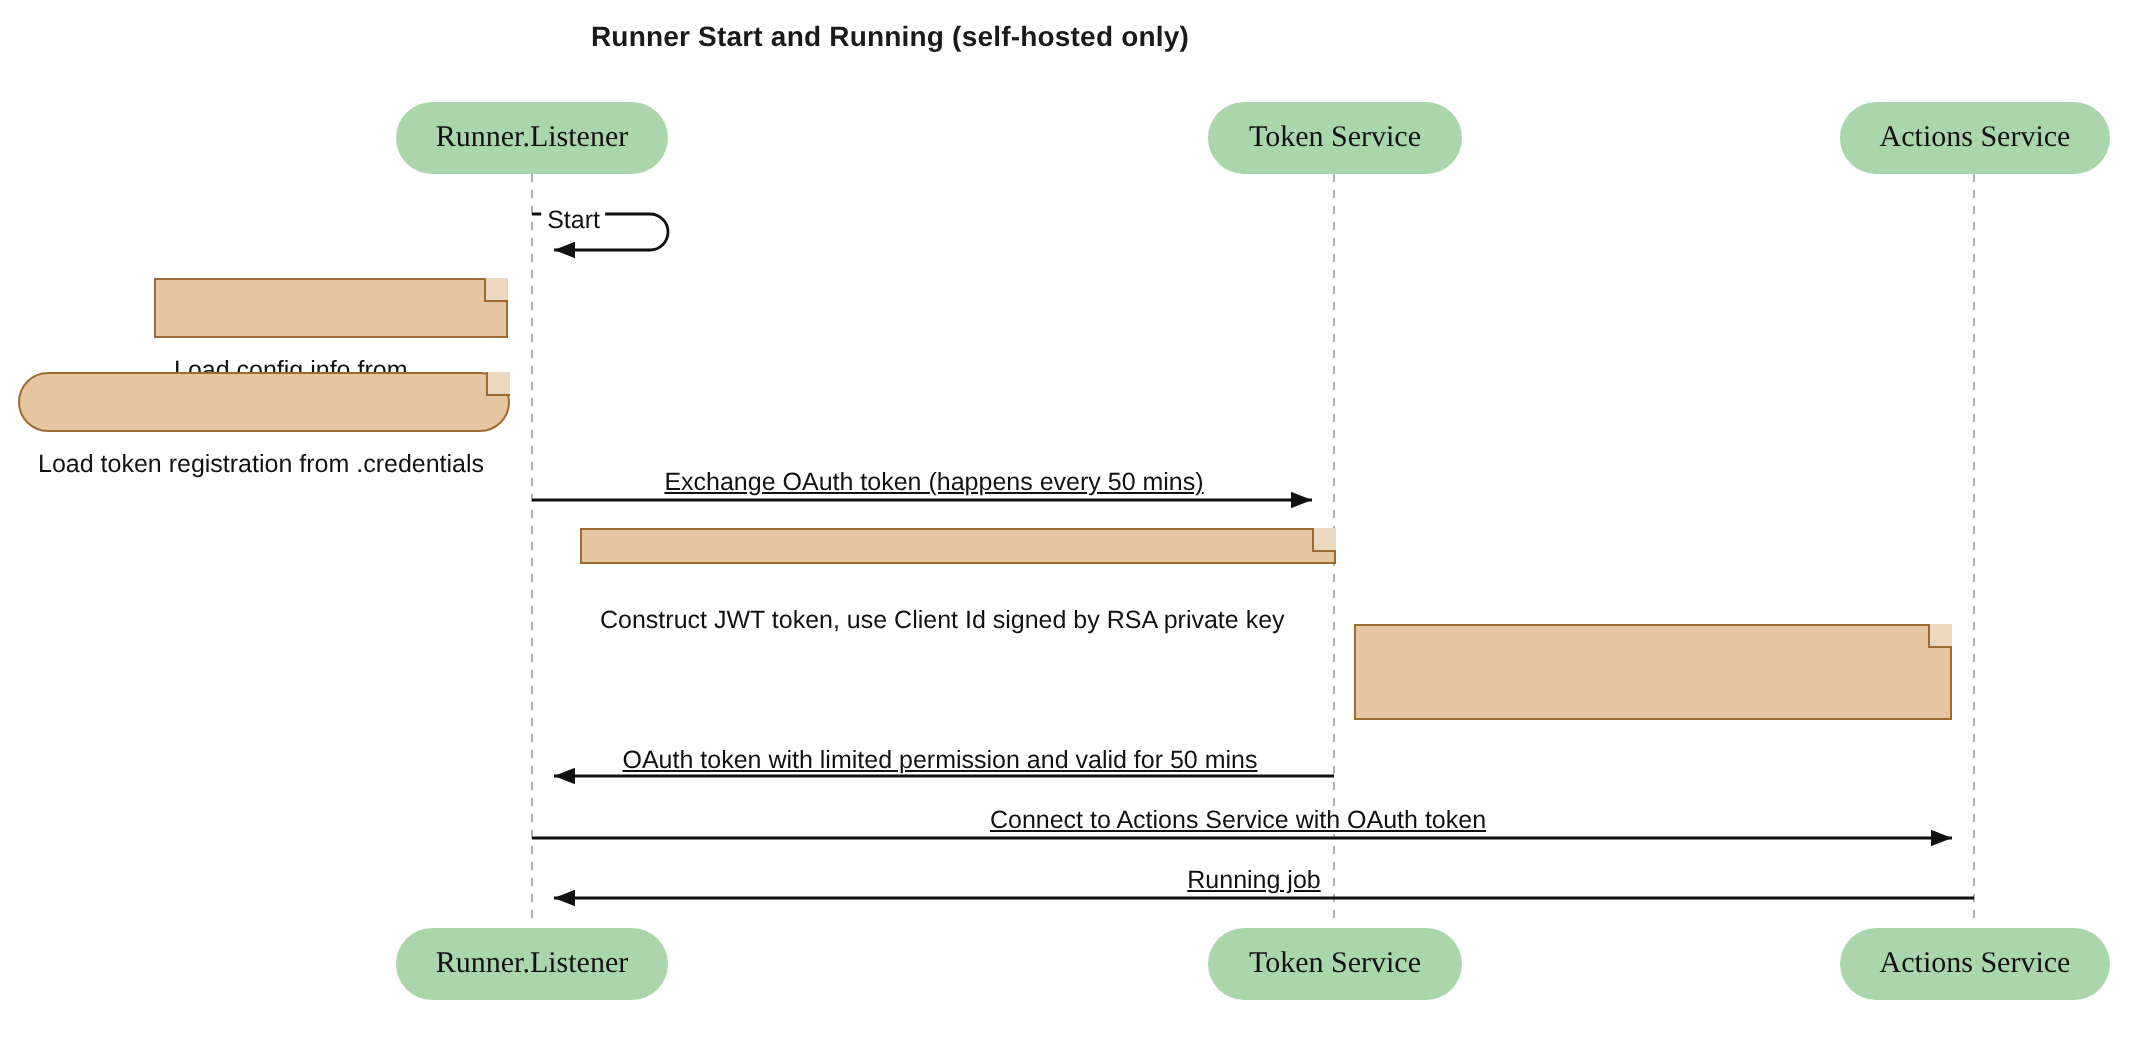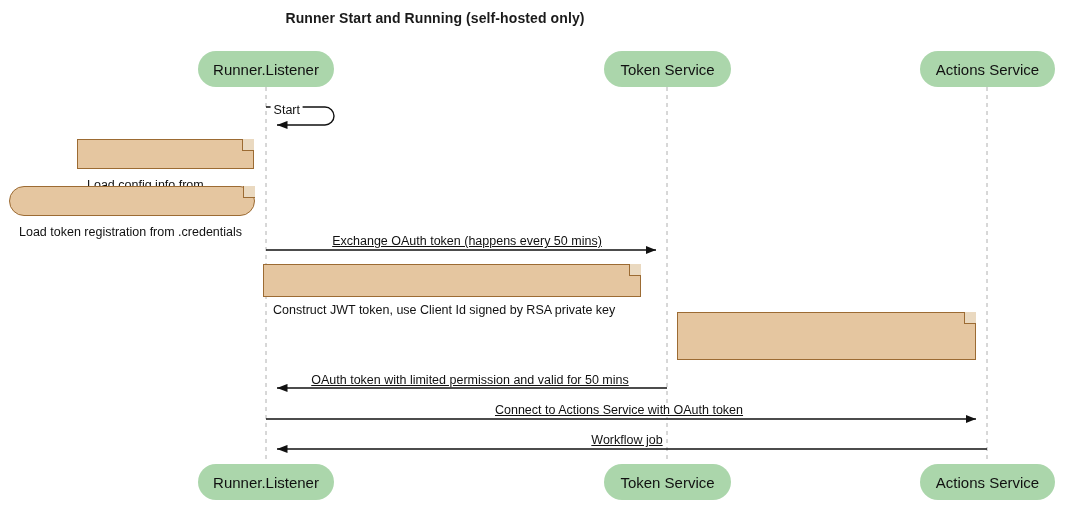--- a/index.html
+++ b/index.html
@@ -15,21 +15,21 @@
     position: relative;
     width: 1070px;
     height: 525px;
     background: #ffffff;
     overflow: hidden;
   }
 
   
   .diagram-title {
     position: absolute;
-    left: 2px;
+    left: 12px;
     top: 10px;
     width: 866px;
     text-align: center;
     font-size: 14px;
     font-weight: bold;
     color: #1a1a1a;
     letter-spacing: 0.1px;
   }
 
   
@@ -48,20 +48,21 @@
     height: 36px;
     border-radius: 18px;
     background: #abd6ab;
     display: flex;
     align-items: center;
     justify-content: center;
     font-size: 15px;
     color: #111111;
     box-sizing: border-box;
     white-space: nowrap;
+    font-family: Liberation Serif, serif;
   }
 
   
   .note {
     position: absolute;
     background: #e5c6a0;
     border: 1px solid #9c6b33;
     box-sizing: border-box;
     font-size: 12.5px;
     color: #111111;
@@ -157,33 +158,33 @@
   </div>
 
   <div class="msg-label rightal" style="left:263px; top:103px;">Start</div>
 
   <div class="msg-label center" style="left:467px; top:234px;">Exchange OAuth token (happens every 50 mins)</div>
 
   <div class="msg-label center" style="left:470px; top:373px;">OAuth token with limited permission and valid for 50 mins</div>
 
   <div class="msg-label center" style="left:619px; top:403px;">Connect to Actions Service with OAuth token</div>
 
-  <div class="msg-label center" style="left:627px; top:433px;">Workflow job</div>
+  <div class="msg-label center" style="left:627px; top:433px;">Running job</div>
 
   <div class="note" style="left:77px; top:139px; width:177px; height:30px;">
     <span class="fold"></span>
     <span>Load config info from .runner</span>
   </div>
 
   <div class="note" style="left:9px; top:186px; width:246px; height:30px;border-radius:15px;">
     <span class="fold"></span>
     <span>Load token registration from .credentials</span>
   </div>
 
-  <div class="note" style="left:263px; top:264px; width:378px; height:33px;">
+  <div class="note" style="left:290px; top:264px; width:378px; height:18px;">
     <span class="fold"></span>
     <span>Construct JWT token, use Client Id signed by RSA private key</span>
   </div>
 
   <div class="note" style="left:677px; top:312px; width:299px; height:48px;">
     <span class="fold"></span>
   </div>
 
 </div>
 

